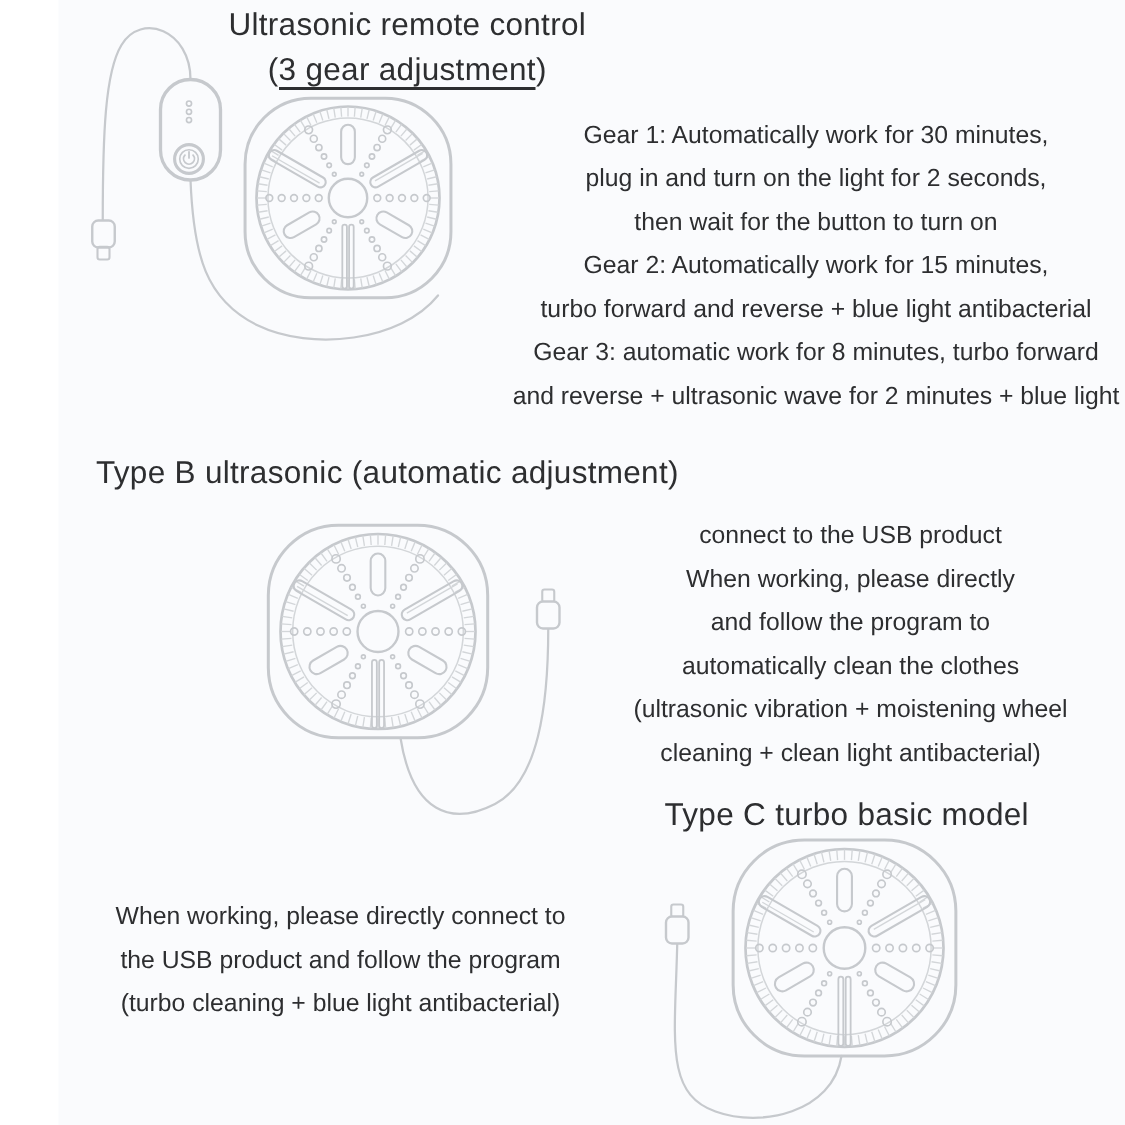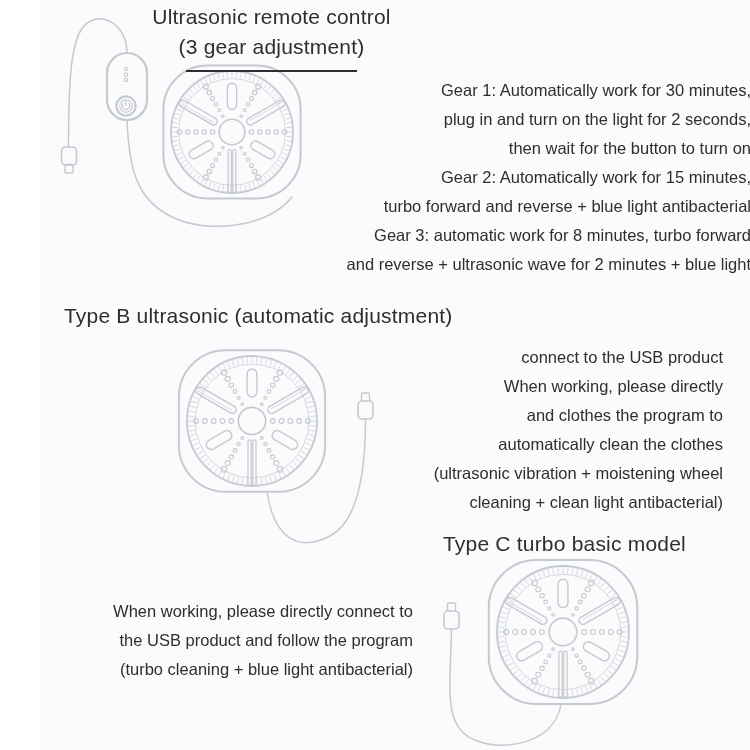--- a/index.html
+++ b/index.html
@@ -11,22 +11,22 @@
     font-family:"Liberation Sans", sans-serif;
     margin-left:39px;
   }
   #art{position:absolute;left:0;top:0;}
   .title{
     position:absolute;font-size:21px;line-height:30px;letter-spacing:0.2px;
   }
   .t1{left:100px;top:2px;width:265px;text-align:center;}
   .t2{left:25px;top:301px;}
   .t3{left:404px;top:529px;}
-  .ul{border-bottom:2px solid var(--fg,#2d2e30);padding-bottom:12px;}
-  .desc{position:absolute;text-align:right;}
+  .ul{border-bottom:2px solid var(--fg,#2d2e30);padding-bottom:0px;}
+  .desc{position:absolute;text-align:center;}
   .desc .line{font-size:16.5px;line-height:29px;white-space:nowrap;}
   .d1{left:298px;top:76px;width:414px;}
   .d2{left:372px;top:343px;width:312px;}
   .d3{left:2px;top:597px;width:372px;}
 </style>
 </head>
 <body>
 
 <div class="canvas" style="--bg: #fafbfd; --fg: #2d2e30;">
 
@@ -541,21 +541,21 @@
     <div class="line">turbo forward and reverse + blue light antibacterial</div>
     <div class="line">Gear 3: automatic work for 8 minutes, turbo forward</div>
     <div class="line">and reverse + ultrasonic wave for 2 minutes + blue light</div>
   </div>
 
   <div class="title t2">Type B ultrasonic (automatic adjustment)</div>
 
   <div class="desc d2">
     <div class="line">connect to the USB product</div>
     <div class="line">When working, please directly</div>
-    <div class="line">and clothes the program to</div>
+    <div class="line">and follow the program to</div>
     <div class="line">automatically clean the clothes</div>
     <div class="line">(ultrasonic vibration + moistening wheel</div>
     <div class="line">cleaning + clean light antibacterial)</div>
   </div>
 
   <div class="title t3">Type C turbo basic model</div>
 
   <div class="desc d3">
     <div class="line">When working, please directly connect to</div>
     <div class="line">the USB product and follow the program</div>

